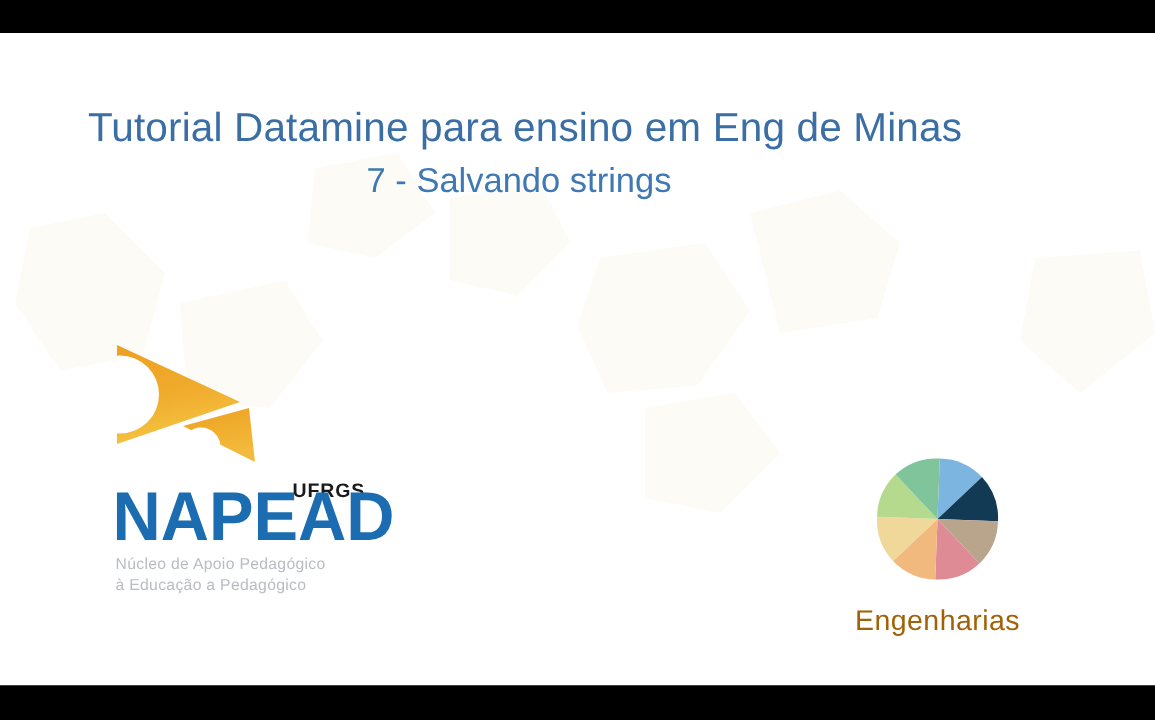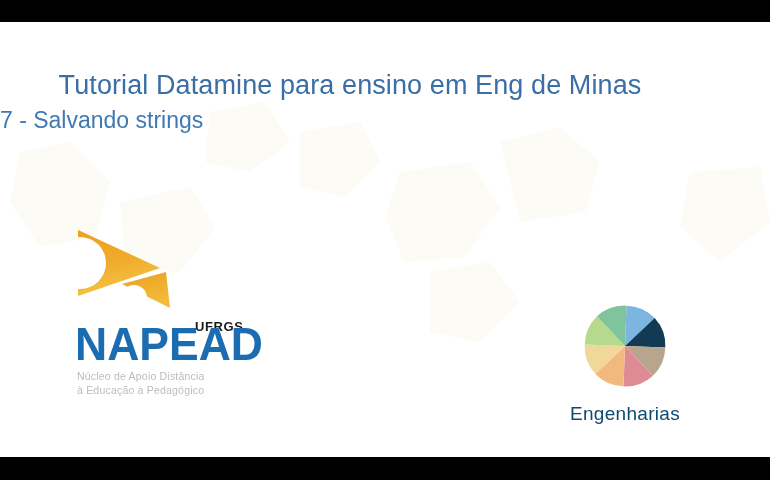--- a/index.html
+++ b/index.html
@@ -66,21 +66,21 @@
   }
   .main-title {
     font-size: 27px;
     letter-spacing: 0.1px;
     color: #3a6ea5;
     white-space: nowrap;
     font-weight: 400;
   }
   .subtitle-row {
     margin-top: 6px;
-    text-align: left;
+    text-align: center;
     padding-right: 8px;
   }
   .subtitle {
     font-size: 23px;
     color: #3f79b4;
     font-weight: 400;
     white-space: nowrap;
   }
 
   
@@ -135,21 +135,21 @@
     text-align: center;
   }
   .eng-wheel {
     width: 84px;
     height: 84px;
     margin: 0 auto;
   }
   .eng-label {
     margin-top: 11px;
     font-size: 19px;
-    color: #0c4a6e;
+    color: #a16207;
     letter-spacing: 0.3px;
   }
 </style>
 </head>
 <body>
 
 <div class="slide-frame">
 
   <div class="letterbox-top"></div>
 
@@ -201,21 +201,21 @@
         <path d="M48,58 L92,46 L96,82 Z" fill="url(#orangeGrad2)" mask="url(#notchMask2)"></path>
       </svg>
 
       <div class="napead-ufrgs">UFRGS</div>
 
       <svg class="napead-word" viewBox="0 0 190 46">
         <text x="0" y="38" font-family="'Liberation Sans', sans-serif" font-size="46" font-weight="bold" fill="#1b6cb0" textLength="188" lengthAdjust="spacingAndGlyphs">NAPEAD</text>
       </svg>
 
       <div class="napead-tagline">
-        <div>Núcleo de Apoio Distância</div>
+        <div>Núcleo de Apoio Pedagógico</div>
         <div>à Educação a Pedagógico</div>
       </div>
     </div>
 
     <div class="eng-logo">
       <svg class="eng-wheel" viewBox="0 0 100 100">
 
         <g transform="translate(50,50)">
           <path d="M0,0 L1.8,-48 A48,48 0 0,1 35.3,-33.3 Z" fill="#7cb5e0"></path>
           <path d="M0,0 L35.3,-33.3 A48,48 0 0,1 48,1.8 Z" fill="#123a54"></path>

